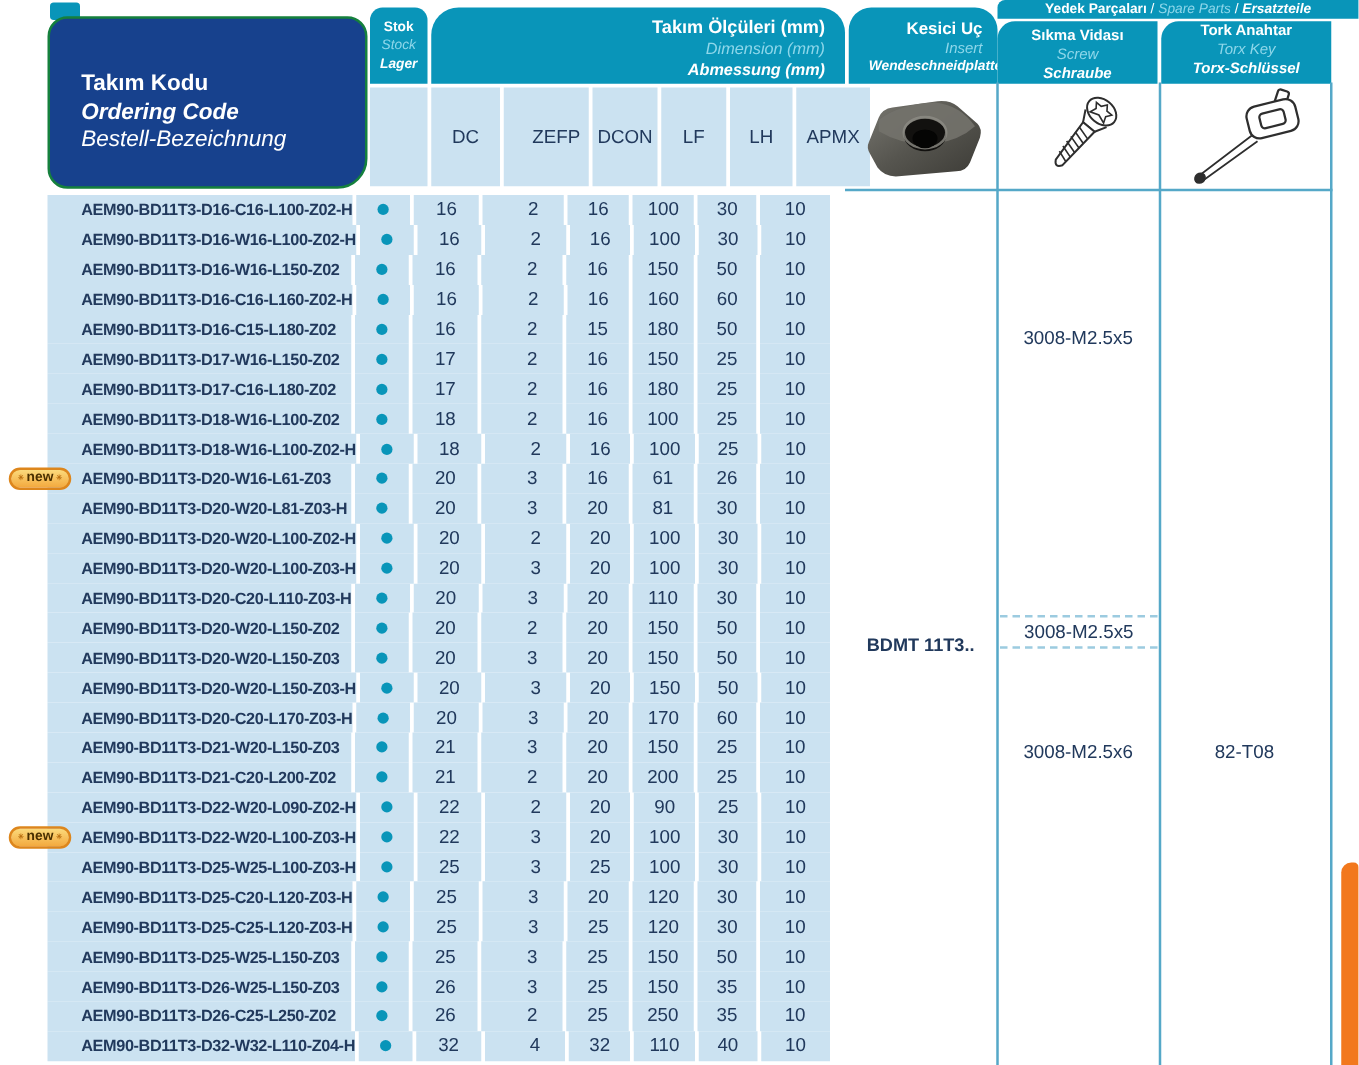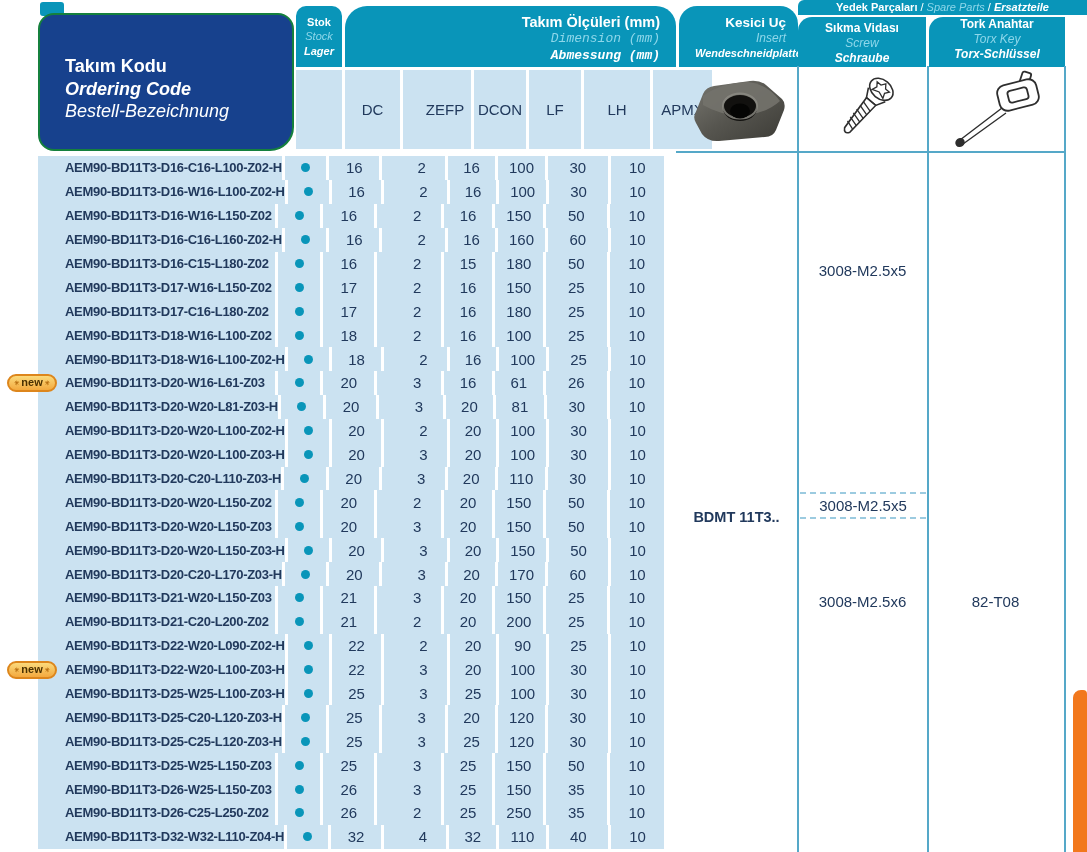--- a/index.html
+++ b/index.html
@@ -18,21 +18,21 @@
   .title-box .l3{font-size:18px;font-style:italic;line-height:1.25;}
   .tab{position:absolute;background:var(--teal,#0995b9);color:#fff;box-sizing:border-box;}
   .tab .tr-line{font-weight:bold;color:#fff;}
   .tab .en-line{font-style:italic;color:var(--lightteal,#8ed7ea);}
   .tab .de-line{font-style:italic;font-weight:bold;color:#fff;}
   .stok-tab{left:296px;top:6px;width:46px;height:61px;border-radius:10px 10px 0 0;
     text-align:center;font-size:11px;padding-top:9px;line-height:1.3;}
   .dim-band{left:345px;top:6px;width:331px;height:61px;border-radius:22px 20px 0 0;
     text-align:right;padding:8px 16px 0 0;}
   .dim-band .tr-line{font-size:14.5px;line-height:1.2;}
-  .dim-band .en-line,.dim-band .de-line{font-size:13px;line-height:1.25;font-family:Liberation Mono, monospace;}
+  .dim-band .en-line,.dim-band .de-line{font-size:13px;line-height:1.25;}
   .insert-tab{left:679px;top:6px;width:119px;height:61px;border-radius:18px 18px 0 0;
     text-align:right;padding:9px 12px 0 16px;}
   .insert-tab .tr-line{font-size:13.5px;line-height:1.2;}
   .insert-tab .en-line{font-size:12px;line-height:1.2;}
   .insert-tab .de-line{font-size:11px;line-height:1.3;}
   .spare-strip{left:798px;top:0;width:289px;height:15px;font-size:11px;text-align:center;
     line-height:15px;border-radius:6px 0 0 0;}
   .spare-strip .en-line,.spare-strip .de-line{font-weight:normal;}
   .spare-strip .de-line{font-weight:bold;}
   .screw-tab{left:798px;top:17px;width:128px;height:50px;border-radius:14px 0 0 0;
@@ -49,21 +49,21 @@
   
   .body-table{position:absolute;left:38px;top:156px;width:638px;height:693px;
     display:flex;flex-direction:column;}
   .trow{flex:1;display:flex;position:relative;}
   .cell{background:var(--cell,#cbe2f1);margin-right:3px;display:flex;align-items:center;
     justify-content:center;}
   .c-code{width:255px;justify-content:flex-start;padding-left:27px;box-sizing:border-box;
     font-weight:bold;font-size:13px;letter-spacing:-0.3px;white-space:nowrap;}
   .c-stok{width:46px;}
   .c-dc{width:55px;}.c-zefp{width:52px;padding-left:16px;}.c-dcon{width:52px;}.c-lf{width:52px;}
-  .c-lh{width:66px;text-align:right;}.c-apmx{width:59px;margin-right:12px;}
+  .c-lh{width:50px;text-align:right;}.c-apmx{width:59px;margin-right:12px;}
   .num{font-size:15px;}
   .dot{width:9px;height:9px;border-radius:50%;background:var(--teal,#0995b9);}
   .new-badge{position:absolute;left:-31px;top:50%;transform:translateY(-50%);
     width:50px;height:18px;border:2px solid #dd861c;border-radius:10px;box-sizing:border-box;
     background:linear-gradient(#fbda7c,#f3a93e);color:#4a3000;font-weight:bold;font-size:11px;
     display:flex;align-items:center;justify-content:center;gap:2px;line-height:1;}
   .new-badge .st{font-size:6px;color:#b96f10;}
   
   .ann{position:absolute;font-size:15px;text-align:center;color:var(--navy,#21395c);}
   .insert-code{font-weight:bold;font-size:14.5px;}

